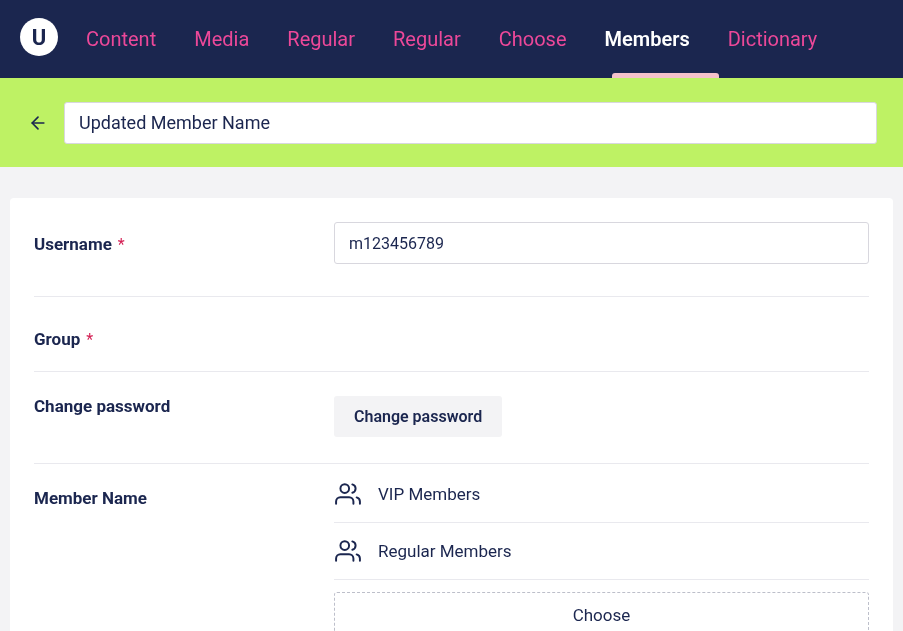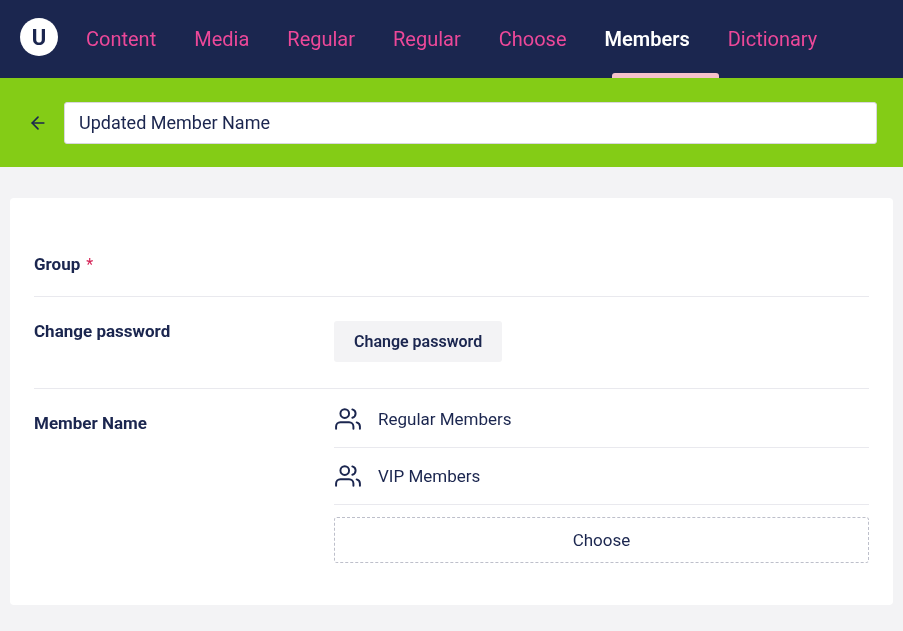--- a/index.html
+++ b/index.html
@@ -55,21 +55,21 @@
     .pink-indicator {
       position: absolute;
       bottom: 0;
       left: 612px;
       width: 107px;
       height: 5px;
       background: #f5c1cb;
       border-radius: 3px 3px 0 0;
     }
     .header-row {
-      background: #84cc16;
+      background: #bef264;
       height: 90px;
       display: flex;
       align-items: center;
       padding: 4px 26px;
       border-bottom: 1px solid #f3f3f5;
     }
     .back-btn {
       width: 24px;
       height: 24px;
       display: flex;
@@ -205,20 +205,29 @@
         <line x1="19" y1="12" x2="5" y2="12"></line>
         <polyline points="12 19 5 12 12 5"></polyline>
       </svg>
   </div>
   <input type="text" class="title-input" value="Updated Member Name" style="">
 </div>
 
 <div class="content-wrap">
   <div class="card">
 
+    <div class="field-row row-username">
+      <div class="label-col">
+        <span class="field-label">Username</span>
+        <span class="req-star">*</span>
+      </div>
+      <div class="input-col">
+        <input type="text" class="text-input" value="m123456789" style="">
+      </div>
+    </div>
 
     <div class="field-row row-email" style="padding-top:20px;">
       <div class="label-col">
         <span class="field-label">Group</span>
         <span class="req-star">*</span>
       </div>
     </div>
 
     <div class="field-row pw-row" style="padding-top:12px;">
       <div class="label-col">
@@ -227,40 +236,40 @@
       <div class="input-col">
         <button class="btn-change-pw">Change password</button>
       </div>
     </div>
 
     <div class="field-row group-row">
       <div class="label-col">
         <span class="field-label">Member Name</span>
       </div>
       <div class="input-col">
+        <div class="group-item">
+          <span class="group-icon">
+            <svg width="26" height="26" viewBox="0 0 24 24" fill="none" stroke="currentColor" stroke-width="1.8" stroke-linecap="round" stroke-linejoin="round">
+                <path d="M17 21v-2a4 4 0 0 0-4-4H5a4 4 0 0 0-4 4v2"></path>
+                <circle cx="9" cy="7" r="4"></circle>
+                <path d="M23 21v-2a4 4 0 0 0-3-3.87"></path>
+                <path d="M16 3.13a4 4 0 0 1 0 7.75"></path>
+              </svg>
+          </span>
+          <span>VIP Members</span>
+        </div>
         <div class="group-item">
           <span class="group-icon">
             <svg width="26" height="26" viewBox="0 0 24 24" fill="none" stroke="currentColor" stroke-width="1.8" stroke-linecap="round" stroke-linejoin="round">
                 <path d="M17 21v-2a4 4 0 0 0-4-4H5a4 4 0 0 0-4 4v2"></path>
                 <circle cx="9" cy="7" r="4"></circle>
                 <path d="M23 21v-2a4 4 0 0 0-3-3.87"></path>
                 <path d="M16 3.13a4 4 0 0 1 0 7.75"></path>
               </svg>
           </span>
           <span>Regular Members</span>
         </div>
-        <div class="group-item">
-          <span class="group-icon">
-            <svg width="26" height="26" viewBox="0 0 24 24" fill="none" stroke="currentColor" stroke-width="1.8" stroke-linecap="round" stroke-linejoin="round">
-                <path d="M17 21v-2a4 4 0 0 0-4-4H5a4 4 0 0 0-4 4v2"></path>
-                <circle cx="9" cy="7" r="4"></circle>
-                <path d="M23 21v-2a4 4 0 0 0-3-3.87"></path>
-                <path d="M16 3.13a4 4 0 0 1 0 7.75"></path>
-              </svg>
-          </span>
-          <span>VIP Members</span>
-        </div>
         <button class="choose-btn">Choose</button>
       </div>
     </div>
 
   </div>
 </div>
 
 </body></html>

